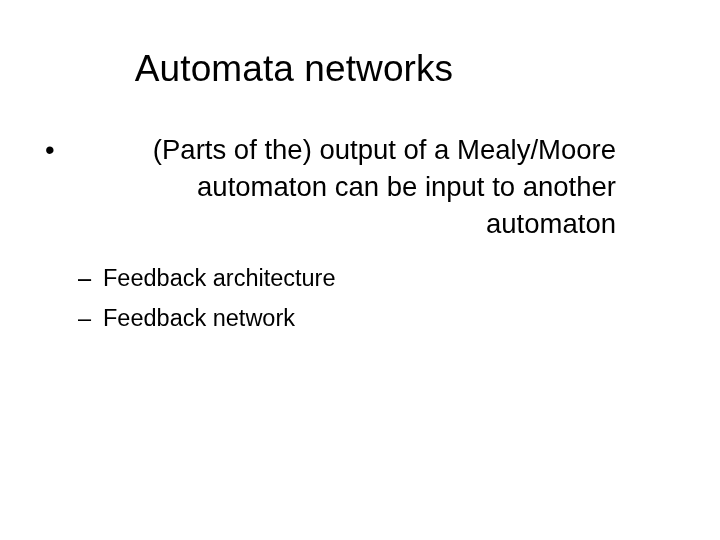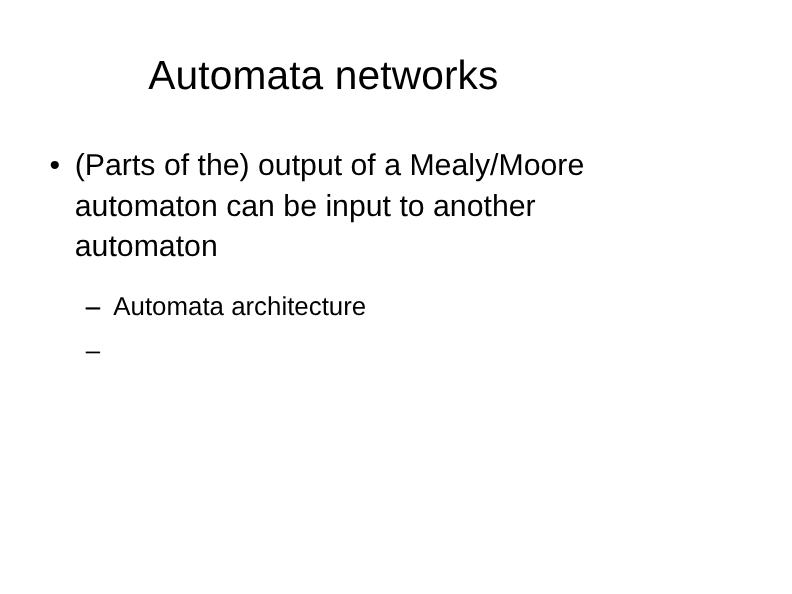--- a/index.html
+++ b/index.html
@@ -56,20 +56,21 @@
   }
   .bullet-l1 .marker {
     position: absolute;
     left: 9px;
     top: 0;
     font-size: 27.5px;
     line-height: 37px;
   }
   .bullet-l1 .text {
     display: block;
+    text-align: right;
   }
 
   
   .sub-list {
     margin-top: 16px;
     padding-left: 42px;
   }
   .bullet-l2 {
     position: relative;
     padding-left: 25px;
@@ -101,22 +102,23 @@
     </div>
 
     <div class="sub-list">
 
       <div class="bullet-l2">
         <span class="marker">–</span>
       </div>
 
       <div class="bullet-l2">
         <span class="marker">–</span>
-        <span class="text">Automata architecture</span>
+        <span class="text">Feedback architecture</span>
       </div>
 
       <div class="bullet-l2">
         <span class="marker">–</span>
+        <span class="text">Feedback network</span>
       </div>
 
     </div>
   </div>
 </div>
 
 </body></html>

